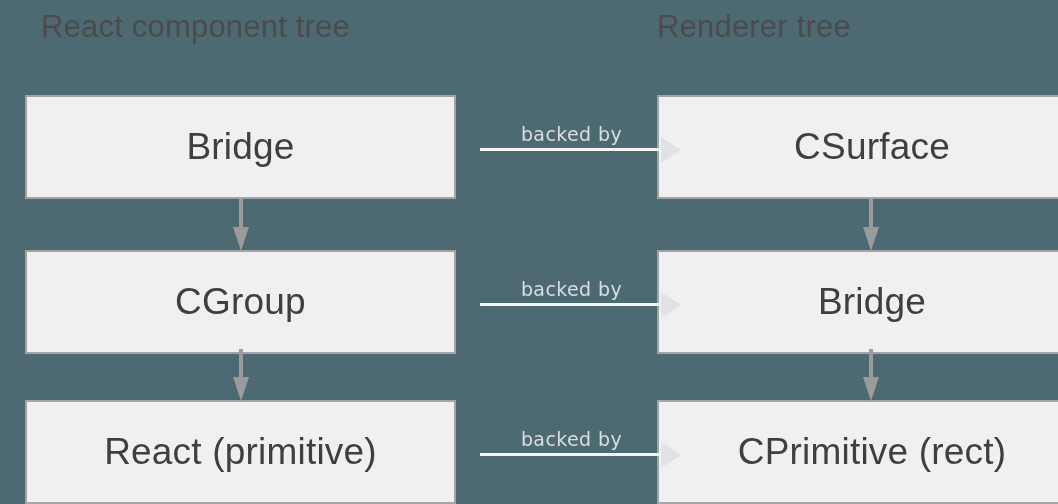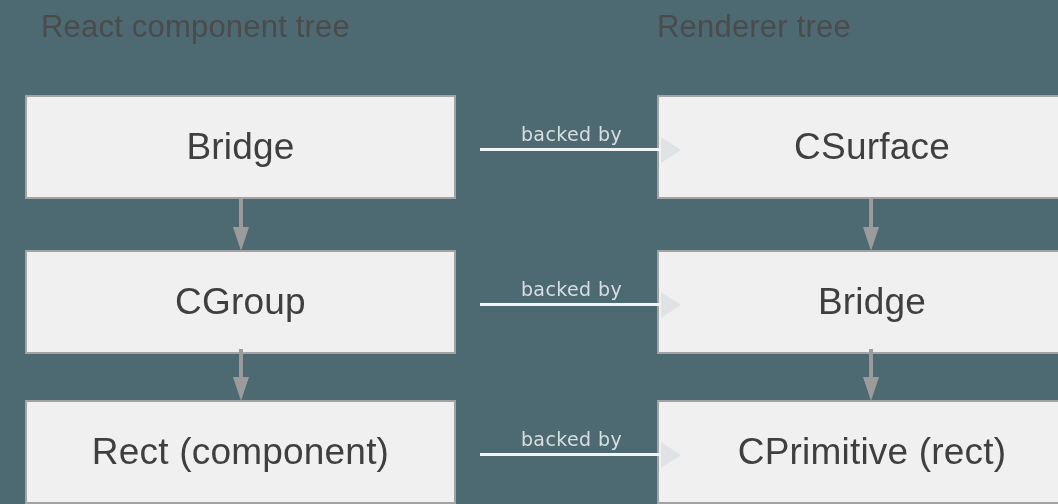--- a/index.html
+++ b/index.html
@@ -136,21 +136,21 @@
   <div class="col-title left">React component tree</div>
   <div class="col-title right">Renderer tree</div>
 
   <div class="node col-left row-1">
     <span class="node-label">Bridge</span>
   </div>
   <div class="node col-left row-2">
     <span class="node-label">CGroup</span>
   </div>
   <div class="node col-left row-3">
-    <span class="node-label">Rect (component)</span>
+    <span class="node-label">React (primitive)</span>
   </div>
 
   <div class="node col-right row-1">
     <span class="node-label">CSurface</span>
   </div>
   <div class="node col-right row-2">
     <span class="node-label">Bridge</span>
   </div>
   <div class="node col-right row-3">
     <span class="node-label">CPrimitive (rect)</span>

